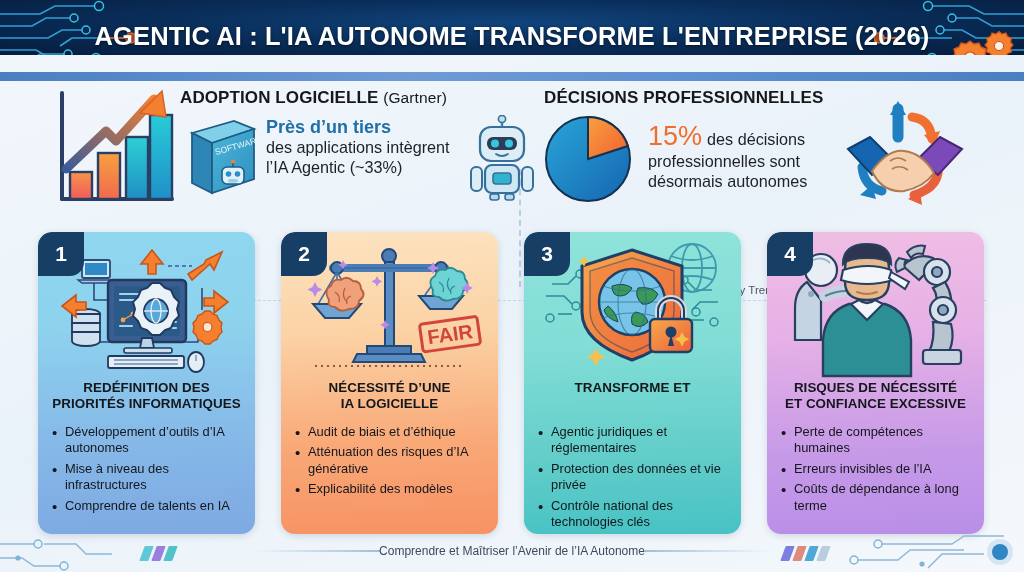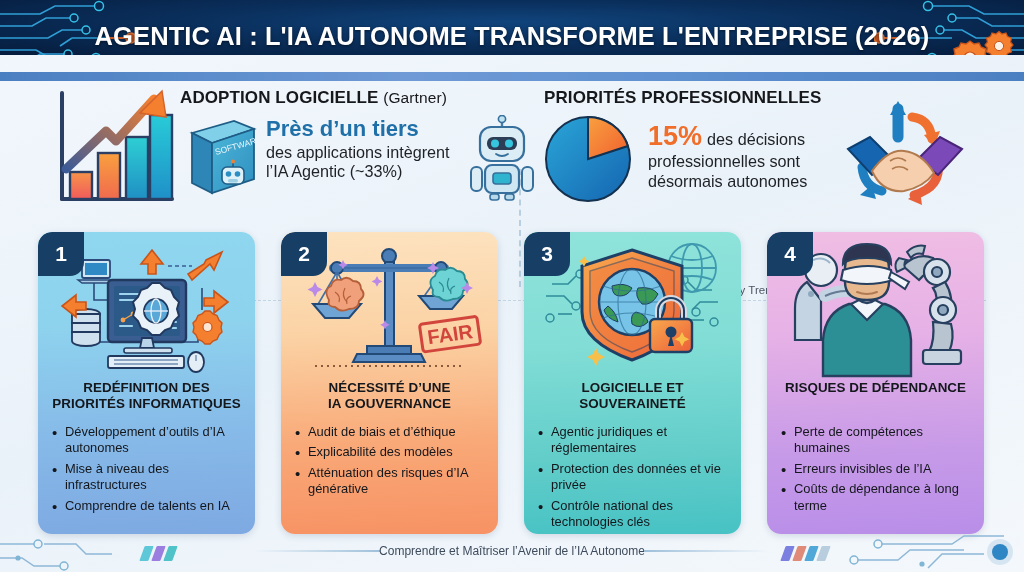--- a/index.html
+++ b/index.html
@@ -51,22 +51,22 @@
   .stat-right { position:absolute; left:530px; top:0; width:480px; height:140px; }
 
   .stat-head {
     position:absolute; top:7px; color:#17181c; font-size:17px; font-weight:bold;
     letter-spacing:.1px; white-space:nowrap;
   }
   .stat-head .light { font-weight:normal; font-size:15.5px; }
 
   .statbody { position:absolute; }
 
-  .big-blue { color:#1f6fa8; font-size:22px; font-weight:bold; line-height:1.12; }
-  .big-orange { color:#f06e2a; font-size:27px; font-weight:bold; }
+  .big-blue { color:#1f6fa8; font-size:18px; font-weight:bold; line-height:1.12; }
+  .big-orange { color:#f06e2a; font-size:27px; font-weight:normal; }
   .stat-text { color:#1e2126; font-size:16.2px; line-height:1.22; }
 
   .source {
     position:absolute; right:40px; top:203px; font-size:11.5px; color:#4d5663;
     letter-spacing:.05px;
   }
 
   
   .cards { position:absolute; left:0; top:232px; width:1024px; height:302px; }
   .card {
@@ -261,21 +261,21 @@
         <rect x="17" y="50" width="34" height="28" rx="7" fill="#cfe6f3" stroke="#37709c" stroke-width="2.2"></rect>
         <rect x="25" y="58" width="18" height="11" rx="3" fill="#2fb4cf" stroke="#37709c" stroke-width="1.6"></rect>
         <rect x="3" y="52" width="11" height="24" rx="5" fill="#dcedf6" stroke="#37709c" stroke-width="2"></rect>
         <rect x="54" y="52" width="11" height="24" rx="5" fill="#dcedf6" stroke="#37709c" stroke-width="2"></rect>
         <rect x="22" y="79" width="9" height="6" rx="2.5" fill="#b7d9ea" stroke="#37709c" stroke-width="1.6"></rect>
         <rect x="37" y="79" width="9" height="6" rx="2.5" fill="#b7d9ea" stroke="#37709c" stroke-width="1.6"></rect>
       </svg>
     </div>
 
     <div class="stat-right">
-      <div class="stat-head" style="left:14px">PRIORITÉS PROFESSIONNELLES</div>
+      <div class="stat-head" style="left:14px">DÉCISIONS PROFESSIONNELLES</div>
 
       <svg style="position:absolute;left:8px;top:28px" width="100" height="100" viewBox="0 0 100 100">
         <defs>
           <linearGradient id="pieblue" x1="0" y1="0" x2="1" y2="1">
             <stop offset="0" stop-color="#2aa6d8"></stop>
               <stop offset="1" stop-color="#1565b0"></stop>
           </linearGradient>
           <linearGradient id="pieorange" x1="0" y1="0" x2="1" y2="1">
             <stop offset="0" stop-color="#f9a03f"></stop>
               <stop offset="1" stop-color="#f0602f"></stop>
@@ -437,26 +437,26 @@
           <path d="M34 44 l2.5 5 5 2.5 -5 2.5 -2.5 5 -2.5-5 -5-2.5 5-2.5z"></path>
           <path d="M152 24 l2 4 4 2 -4 2 -2 4 -2-4 -4-2 4-2z"></path>
           <path d="M96 38 l1.8 3.6 3.6 1.8 -3.6 1.8 -1.8 3.6 -1.8-3.6 -3.6-1.8 3.6-1.8z"></path>
           <path d="M104 82 l1.6 3.2 3.2 1.6 -3.2 1.6 -1.6 3.2 -1.6-3.2 -3.2-1.6 3.2-1.6z"></path>
           <path d="M186 44 l2 4 4 2 -4 2 -2 4 -2-4 -4-2 4-2z"></path>
           <path d="M62 22 l1.6 3.2 3.2 1.6 -3.2 1.6 -1.6 3.2 -1.6-3.2 -3.2-1.6 3.2-1.6z"></path>
         </g>
       </svg>
       <div class="card-title">
         <div>NÉCESSITÉ D’UNE</div>
-        <div>IA GOUVERNANCE</div>
+        <div>IA LOGICIELLE</div>
       </div>
       <ul class="bullets">
         <li>Audit de biais et d’éthique</li>
+        <li>Atténuation des risques d’IA générative</li>
         <li>Explicabilité des modèles</li>
-        <li>Atténuation des risques d’IA générative</li>
       </ul>
     </div>
 
     <div class="card c3">
       <div class="badge">3</div>
       <svg class="card-art" viewBox="0 0 217 140">
         <g fill="none" stroke="#2f8c9a" stroke-width="1.6">
           <path d="M28 46 H44 L52 38"></path>
             <path d="M22 58 H40 L48 66"></path>
             <path d="M34 76 H48"></path>
@@ -507,22 +507,21 @@
           <circle cx="23" cy="32" r="5.5" fill="#1e3f66"></circle>
           <path d="M23 34 l-3 12 h6z" fill="#1e3f66"></path>
         </g>
         <g fill="#f8c04a">
           <path d="M72 110 l3 6 6 3 -6 3 -3 6 -3-6 -6-3 6-3z"></path>
           <path d="M158 94 l2.4 4.8 4.8 2.4 -4.8 2.4 -2.4 4.8 -2.4-4.8 -4.8-2.4 4.8-2.4z"></path>
           <path d="M60 18 l1.8 3.6 3.6 1.8 -3.6 1.8 -1.8 3.6 -1.8-3.6 -3.6-1.8 3.6-1.8z"></path>
         </g>
       </svg>
       <div class="card-title">
-        <div>LOGICIELLE ET</div>
-        <div>SOUVERAINETÉ</div>
+        <div>TRANSFORME ET</div>
       </div>
       <ul class="bullets">
         <li>Agentic juridiques et réglementaires</li>
         <li>Protection des données et vie privée</li>
         <li>Contrôle national des technologies clés</li>
       </ul>
     </div>
 
     <div class="card c4">
       <div class="badge">4</div>
@@ -549,21 +548,22 @@
           <circle cx="176" cy="72" r="5" fill="#8fa8bf"></circle>
           <path d="M166 84 q2 18 -4 30 h20 q6 -14 2 -28z"></path>
           <rect x="156" y="112" width="38" height="14" rx="3" fill="#c8d4e0"></rect>
         </g>
         <g fill="#b8c4d0" stroke="#27405f" stroke-width="2">
           <path d="M140 14 q8 -8 18 -6 l-2 8 q-8 -2 -12 4z"></path>
           <path d="M132 20 q-6 6 -2 14 l8 -4 q-2 -6 2 -8z"></path>
         </g>
       </svg>
       <div class="card-title">
-        <div>RISQUES DE DÉPENDANCE</div>
+        <div>RISQUES DE NÉCESSITÉ</div>
+        <div>ET CONFIANCE EXCESSIVE</div>
       </div>
       <ul class="bullets">
         <li>Perte de compétences humaines</li>
         <li>Erreurs invisibles de l’IA</li>
         <li>Coûts de dépendance à long terme</li>
       </ul>
     </div>
   </div>
 
   <div class="footer">

